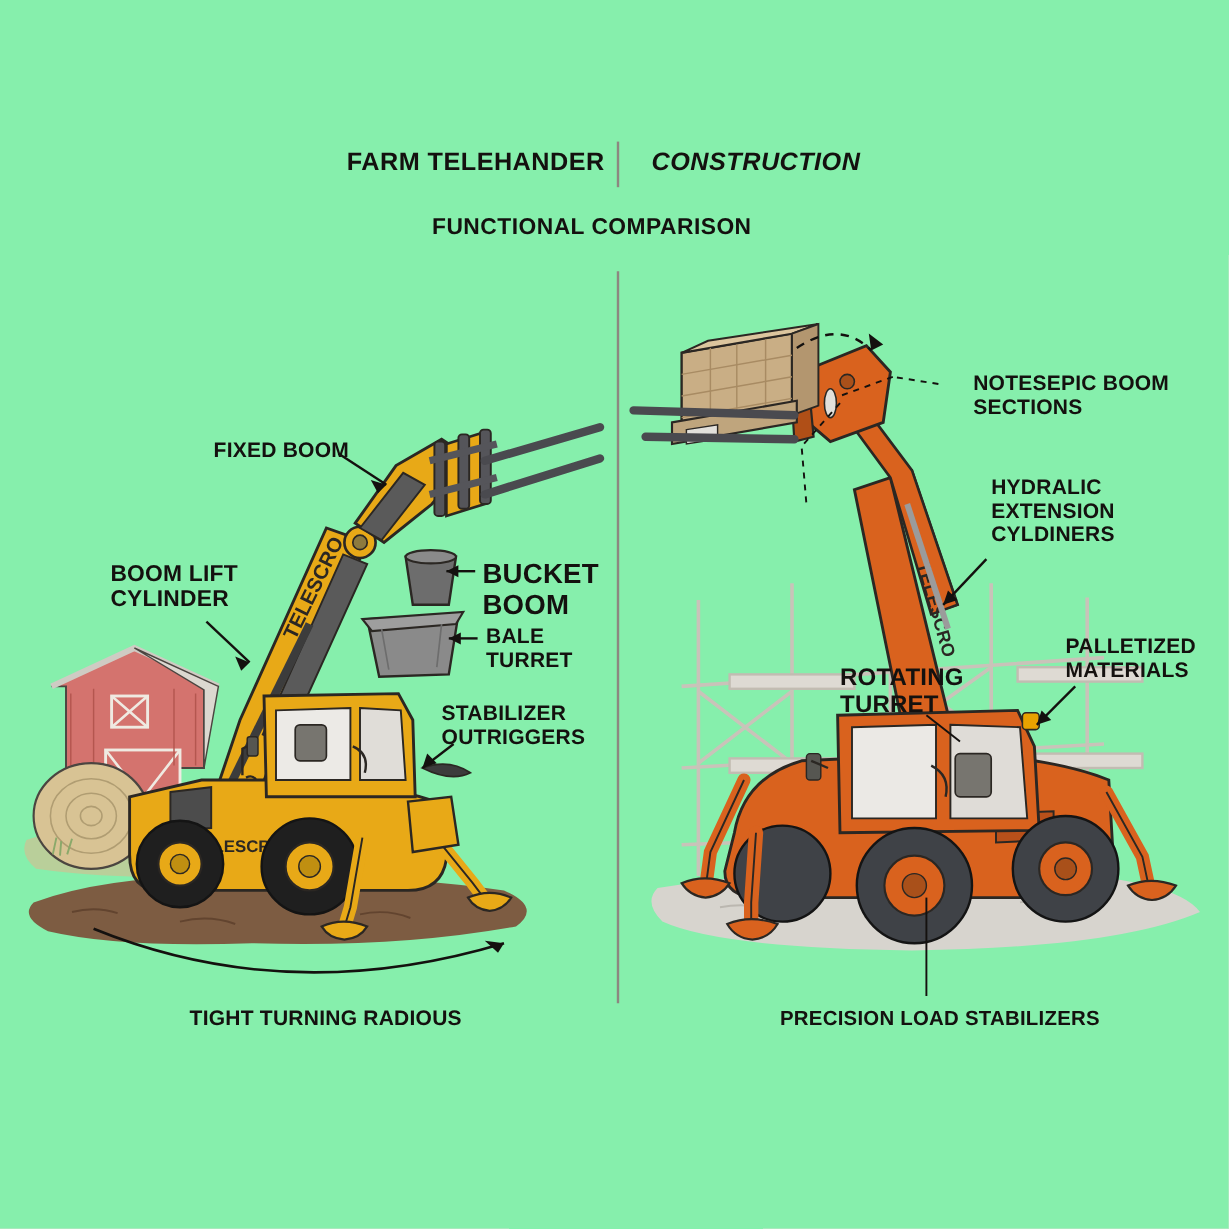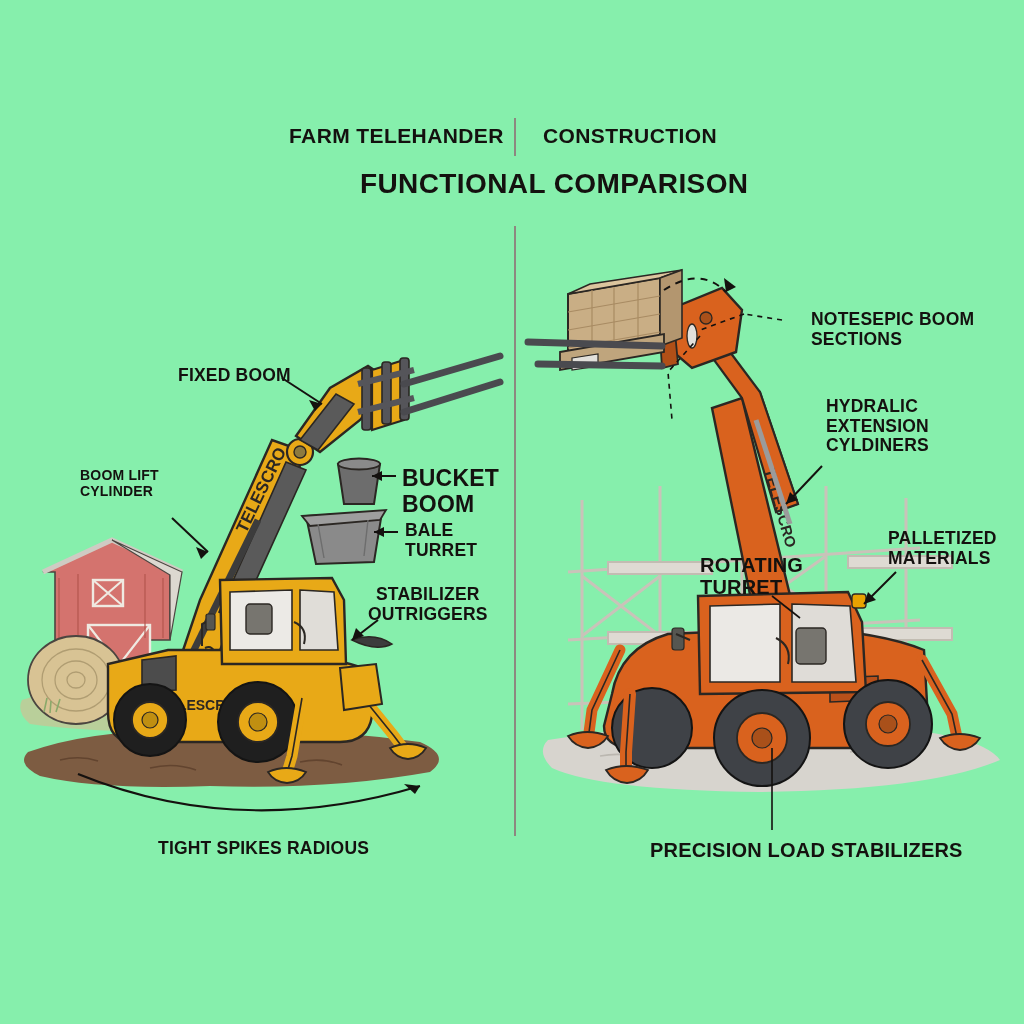--- a/index.html
+++ b/index.html
@@ -30,39 +30,39 @@
     white-space: pre-line;
   }
   .title-main {
     position: absolute;
     font-weight: bold;
     color: #14110f;
     letter-spacing: 0.4px;
     white-space: nowrap;
   }
   .t-left  { left: 289px; top: 124px;  font-size: 21px; }
-  .t-right { left: 543px; top: 124px;  font-size: 21px; }
-  .t-sub   { left: 360px; top: 168px;  font-size: 28px; }
+  .t-right { left: 543px; top: 124px;  font-size: 21px; font-style: italic; }
+  .t-sub   { left: 360px; top: 179px;  font-size: 19px; }
   .title-div {
     position: absolute;
     left: 514px; top: 118px;
     width: 2px; height: 38px;
     background: #8d8780;
   }
   .L1 { left: 178px; top: 366px;  font-size: 17.5px; }
-  .L2 { left: 80px;  top: 468px;  font-size: 14px; }
+  .L2 { left: 92px;  top: 468px;  font-size: 19px; }
   .L3 { left: 402px; top: 466px;  font-size: 23px; }
   .L4 { left: 405px; top: 521px;  font-size: 17.5px; }
-  .L5 { left: 368px; top: 585px;  font-size: 17.5px; text-align: center; }
+  .L5 { left: 368px; top: 585px;  font-size: 17.5px; }
   .L6 { left: 158px; top: 839px;  font-size: 17.5px; }
   .R1 { left: 790px; top: 310px;  font-size: 17.5px; margin-left: 21px; }
   .R2 { left: 826px; top: 397px;  font-size: 17.5px; }
   .R3 { left: 888px; top: 529px;  font-size: 17.5px; }
   .R4 { left: 700px; top: 554px;  font-size: 20px; }
-  .R5 { left: 650px; top: 839px;  font-size: 20px; }
+  .R5 { left: 650px; top: 839px;  font-size: 17px; }
 </style>
 </head>
 <body>
 
 <div id="canvas">
 
   <div class="title-main t-left">FARM TELEHANDER</div>
   <div class="title-div"></div>
   <div class="title-main t-right">CONSTRUCTION</div>
   <div class="title-main t-sub">FUNCTIONAL COMPARISON</div>
@@ -330,21 +330,21 @@
 
   <div class="lbl L1">FIXED BOOM</div>
   <div class="lbl L2">BOOM LIFT
 CYLINDER</div>
   <div class="lbl L3">BUCKET
 BOOM</div>
   <div class="lbl L4">BALE
 TURRET</div>
   <div class="lbl L5">STABILIZER
 OUTRIGGERS</div>
-  <div class="lbl L6">TIGHT SPIKES RADIOUS</div>
+  <div class="lbl L6">TIGHT TURNING RADIOUS</div>
 
   <div class="lbl R1">NOTESEPIC BOOM
 SECTIONS</div>
   <div class="lbl R2">HYDRALIC
 EXTENSION
 CYLDINERS</div>
   <div class="lbl R3">PALLETIZED
 MATERIALS</div>
   <div class="lbl R4">ROTATING
 TURRET</div>

